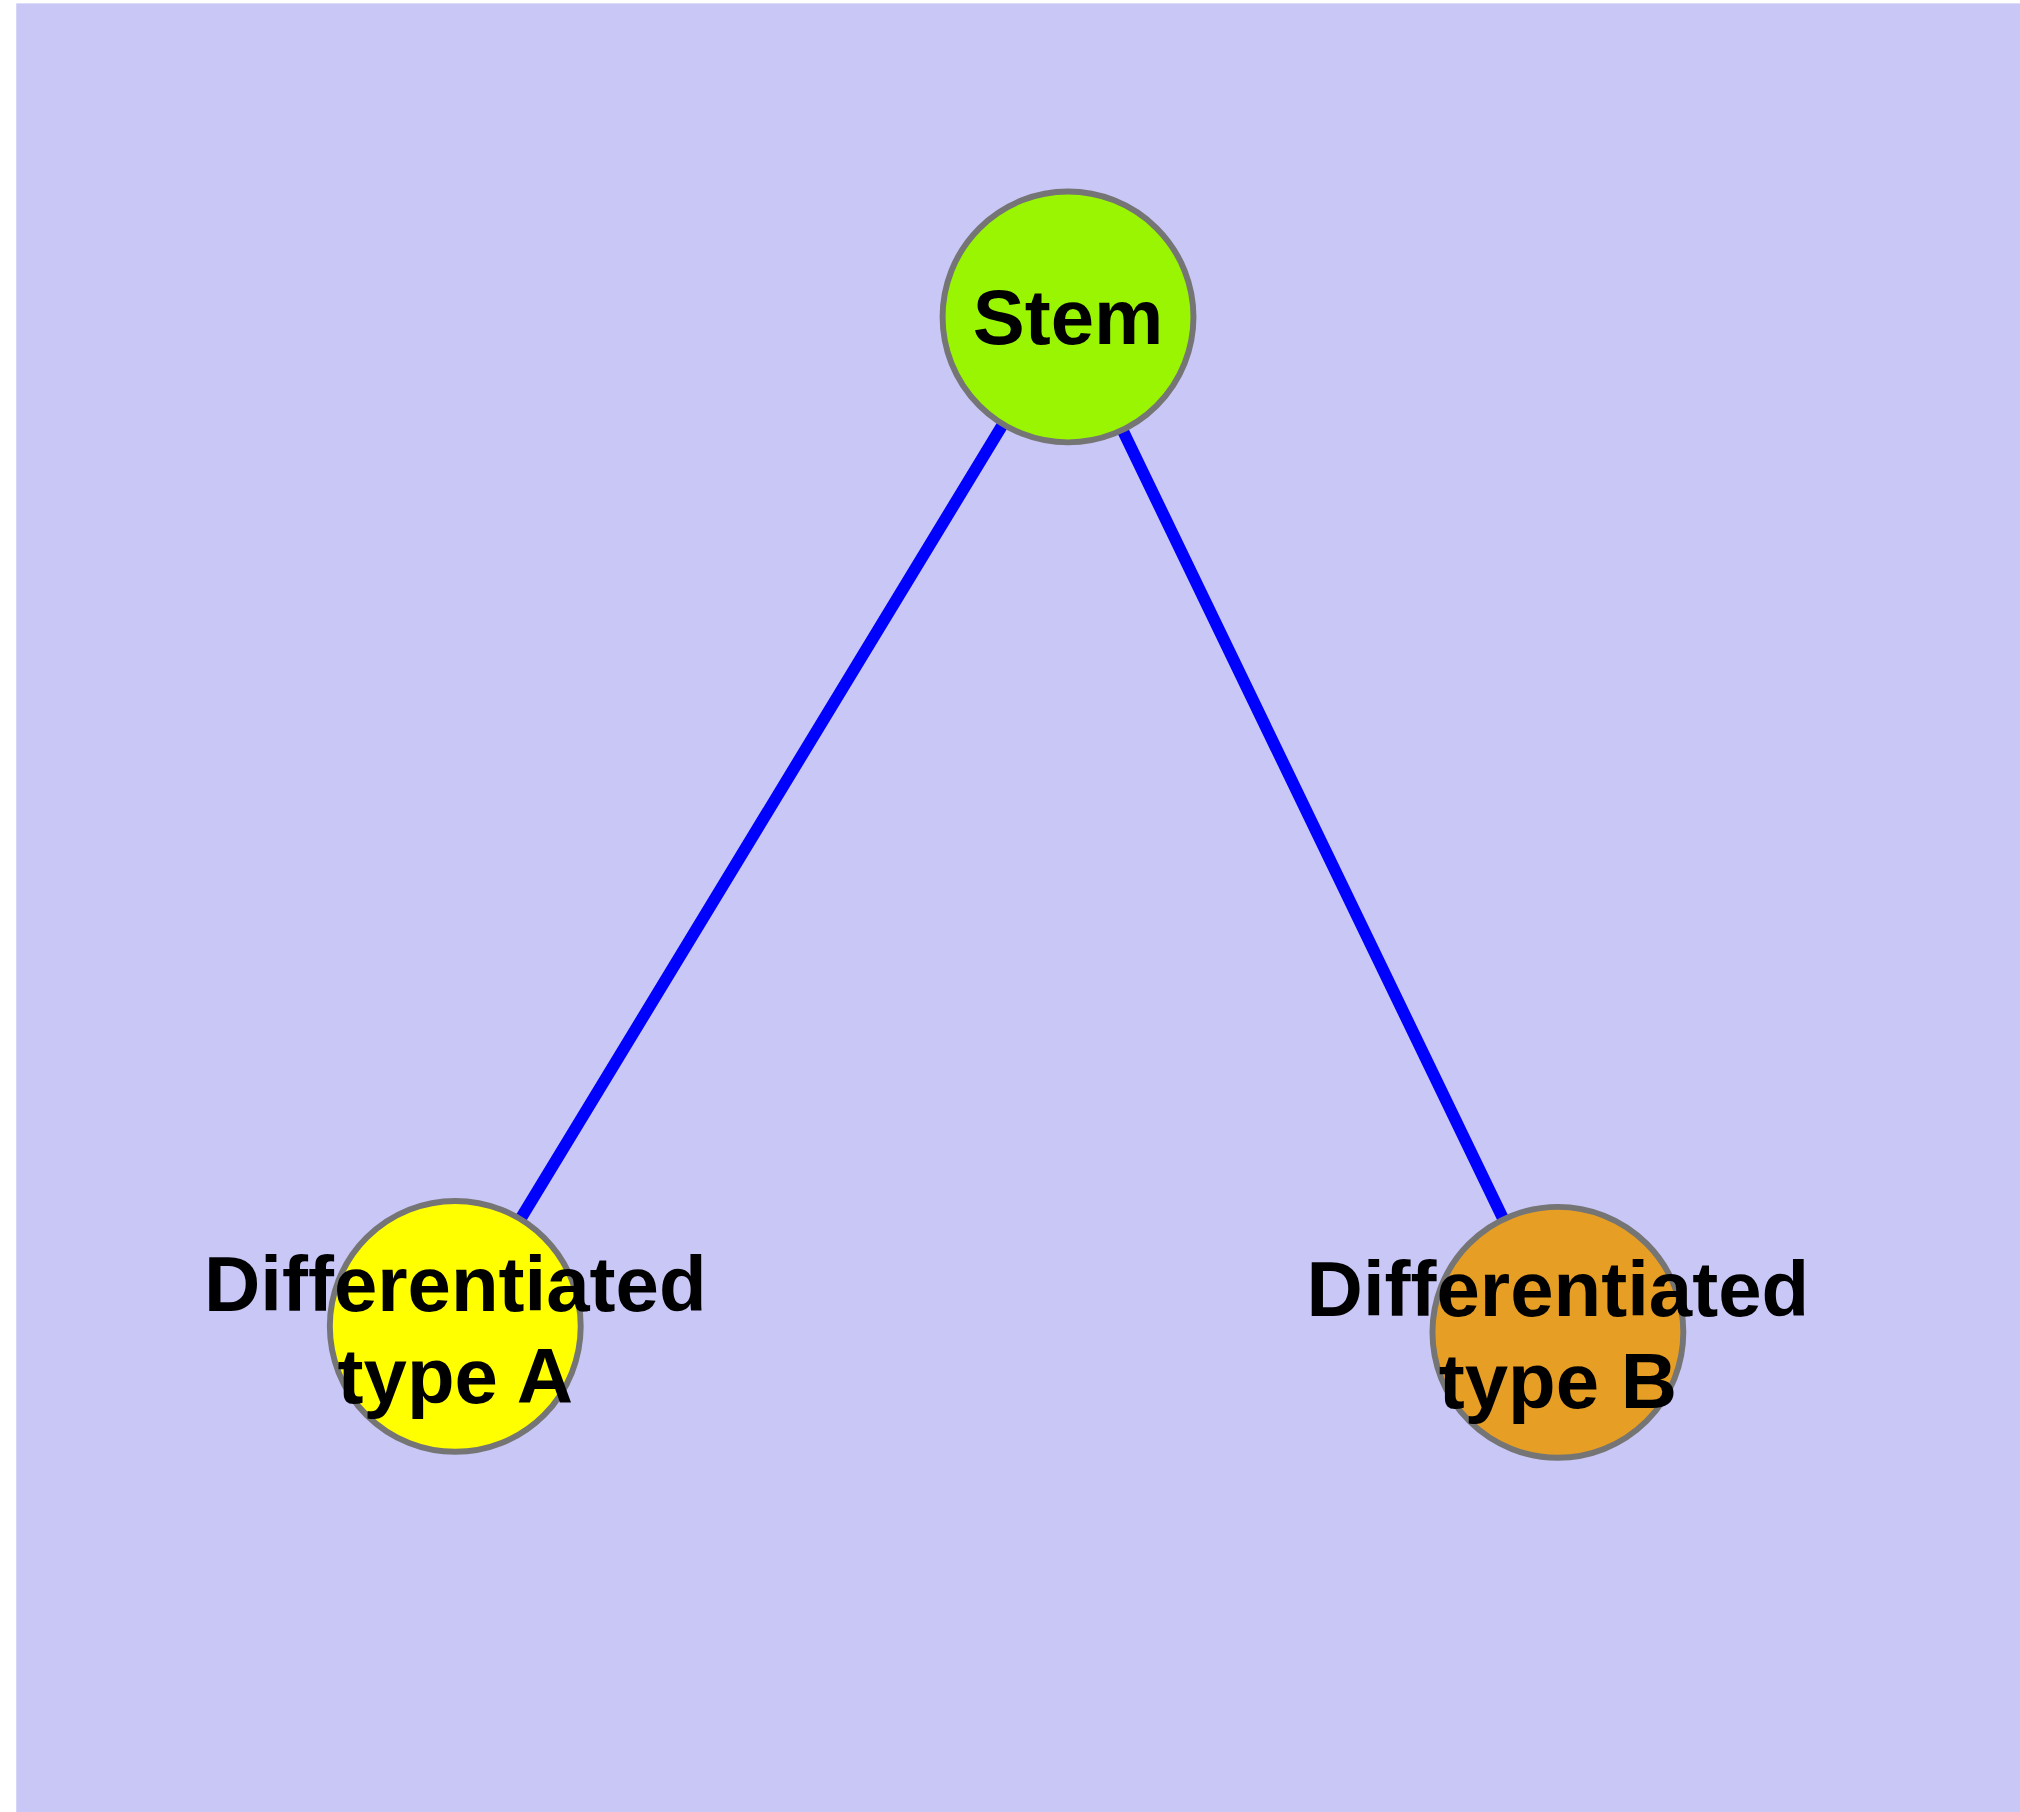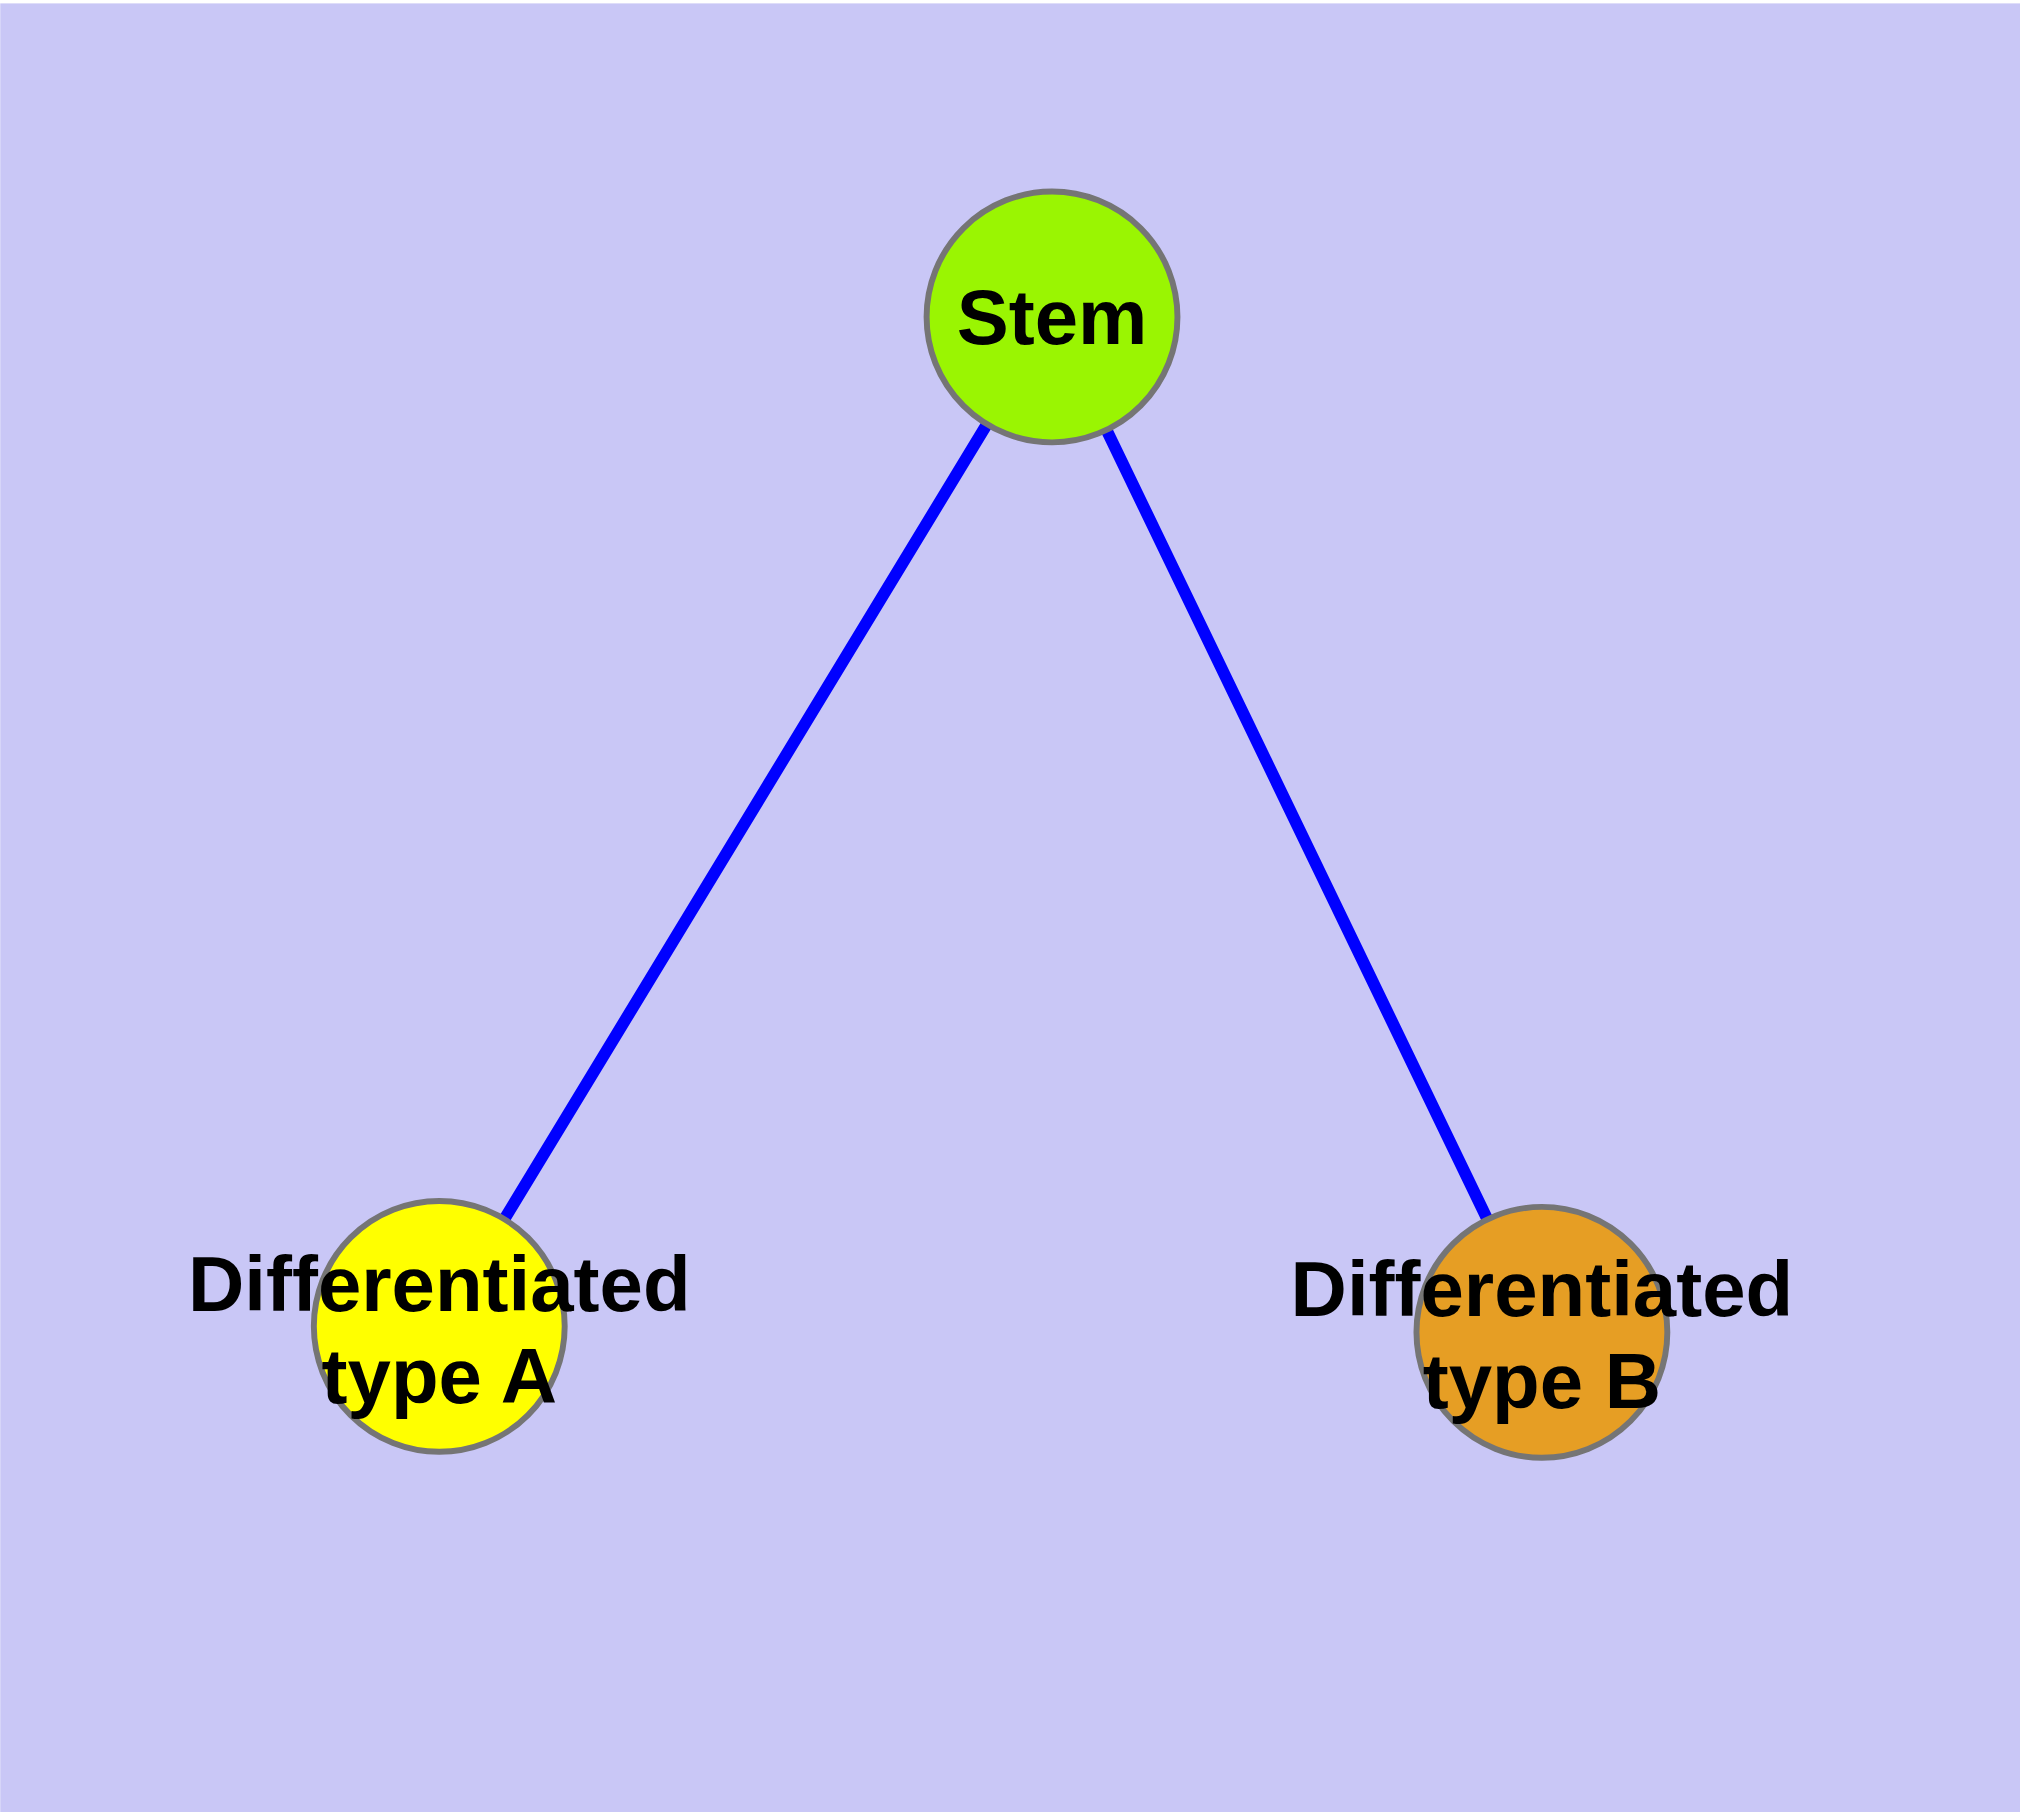--- a/index.html
+++ b/index.html
@@ -8,20 +8,21 @@
     background: #ffffff;
     width: 2021px;
     height: 1812px;
     overflow: hidden;
     font-family: "Liberation Sans", sans-serif;
   }
   .stage {
     position: relative;
     width: 1644px;
     height: 1812px;
+    margin-left: 16px;
   }
   svg { display: block; }
   .node-label {
     font-family: "Liberation Sans", sans-serif;
     font-weight: bold;
     font-size: 92px;
     fill: #000000;
     text-anchor: middle;
     dominant-baseline: central;
   }

